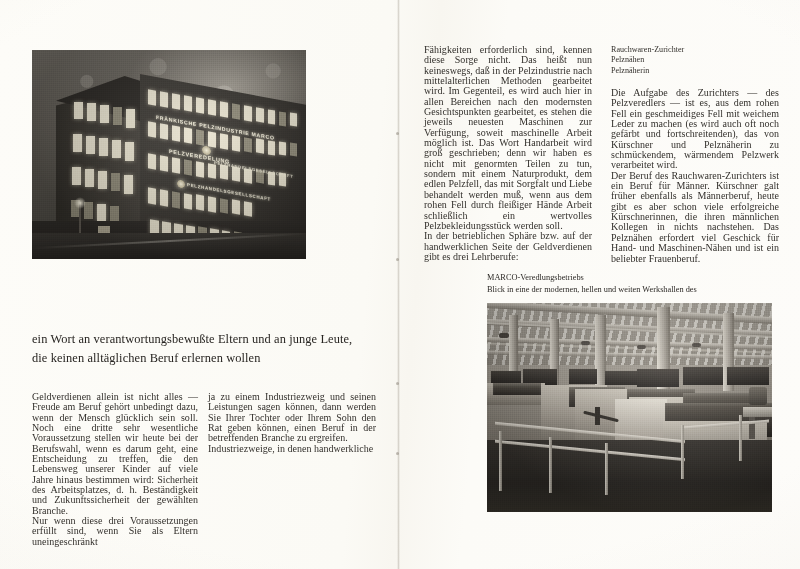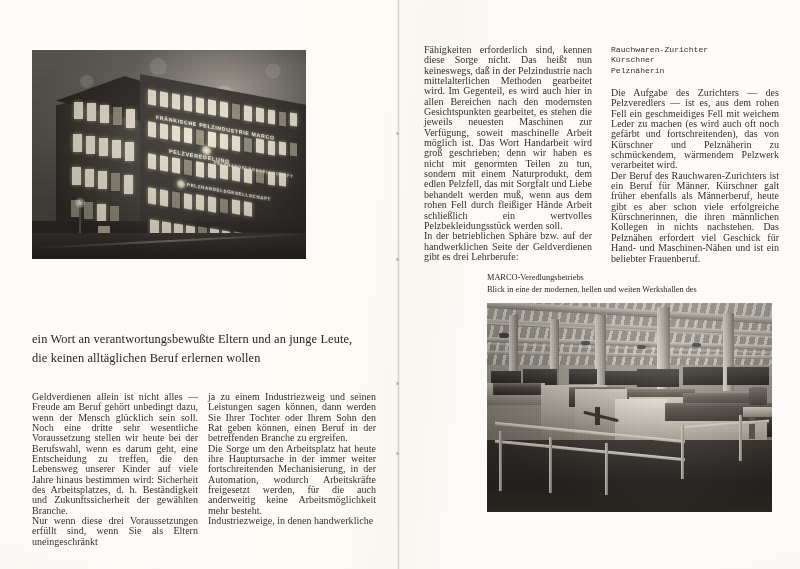--- a/index.html
+++ b/index.html
@@ -231,21 +231,21 @@
   #col-right-1 { left: 424px; top: 45px;  width: 168px; }
 
   .joblist {
     position: absolute;
     left: 611px;
     top: 45px;
     font-size: 8.1px;
     line-height: 10.4px;
     color: #33302c;
   }
-  .joblist div { white-space: nowrap; font-family: Liberation Mono, monospace; }
+  .joblist div { white-space: nowrap; }
 
   #col-right-2b {
     left: 611px;
     top: 88px;
     width: 168px;
   }
 
   .caption {
     position: absolute;
     left: 487px;
@@ -379,40 +379,39 @@
     <div>die keinen alltäglichen Beruf erlernen wollen</div>
   </div>
 
   <div class="col" id="col-left-1">
     <p>Geldverdienen allein ist nicht alles — Freude am Beruf gehört unbedingt dazu, wenn der Mensch glücklich sein soll. Noch eine dritte sehr wesentliche Voraussetzung stellen wir heute bei der Berufswahl, wenn es darum geht, eine Entscheidung zu treffen, die den Lebensweg unserer Kinder auf viele Jahre hinaus bestimmen wird: Sicherheit des Arbeitsplatzes, d. h. Beständigkeit und Zukunftssicherheit der gewählten Branche.</p>
     <p>Nur wenn diese drei Voraussetzungen erfüllt sind, wenn Sie als Eltern uneingeschränkt</p>
   </div>
 
   <div class="col" id="col-left-2">
     <p>ja zu einem Industriezweig und seinen Leistungen sagen können, dann werden Sie Ihrer Tochter oder Ihrem Sohn den Rat geben können, einen Beruf in der betreffenden Branche zu ergreifen.</p>
-    <p>Die Sorge um den Arbeitsplatz hat heute ihre Hauptursache in der immer weiter fortschreitenden Mechanisierung, in der Automation, wodurch Arbeitskräfte freigesetzt werden, für die auch anderweitig keine Arbeitsmöglichkeit mehr besteht.</p>
     <p>Industriezweige, in denen handwerkliche</p>
   </div>
 
   <div class="gutter"></div>
   <div class="gutter-marks">
     <i style="top:132px;"></i>
     <i style="top:258px;"></i>
     <i style="top:382px;"></i>
     <i style="top:452px;"></i>
   </div>
 
   <div class="col" id="col-right-1">
     <p>Fähigkeiten erforderlich sind, kennen diese Sorge nicht. Das heißt nun keineswegs, daß in der Pelzindustrie nach mittelalterlichen Methoden gearbeitet wird. Im Gegenteil, es wird auch hier in allen Bereichen nach den modernsten Gesichtspunkten gearbeitet, es stehen die jeweils neuesten Maschinen zur Verfügung, soweit maschinelle Arbeit möglich ist. Das Wort Handarbeit wird groß geschrieben; denn wir haben es nicht mit genormten Teilen zu tun, sondern mit einem Naturprodukt, dem edlen Pelzfell, das mit Sorgfalt und Liebe behandelt werden muß, wenn aus dem rohen Fell durch fleißiger Hände Arbeit schließlich ein wertvolles Pelzbekleidungsstück werden soll.</p>
     <p>In der betrieblichen Sphäre bzw. auf der handwerklichen Seite der Geldverdienen gibt es drei Lehrberufe:</p>
   </div>
 
   <div class="joblist">
     <div>Rauchwaren-Zurichter</div>
-    <div>Kürschner</div>
+    <div>Pelznähen</div>
     <div>Pelznäherin</div>
   </div>
 
   <div class="col" id="col-right-2b" style="position:absolute;">
     <p>Die Aufgabe des Zurichters — des Pelzveredlers — ist es, aus dem rohen Fell ein geschmeidiges Fell mit weichem Leder zu machen (es wird auch oft noch gefärbt und fortschreitenden), das von Kürschner und Pelznäherin zu schmückendem, wärmendem Pelzwerk verarbeitet wird.</p>
     <p>Der Beruf des Rauchwaren-Zurichters ist ein Beruf für Männer. Kürschner galt früher ebenfalls als Männerberuf, heute gibt es aber schon viele erfolgreiche Kürschnerinnen, die ihren männlichen Kollegen in nichts nachstehen. Das Pelznähen erfordert viel Geschick für Hand- und Maschinen-Nähen und ist ein beliebter Frauenberuf.</p>
   </div>
 
   <div class="caption">
     <div>MARCO-Veredlungsbetriebs</div>

